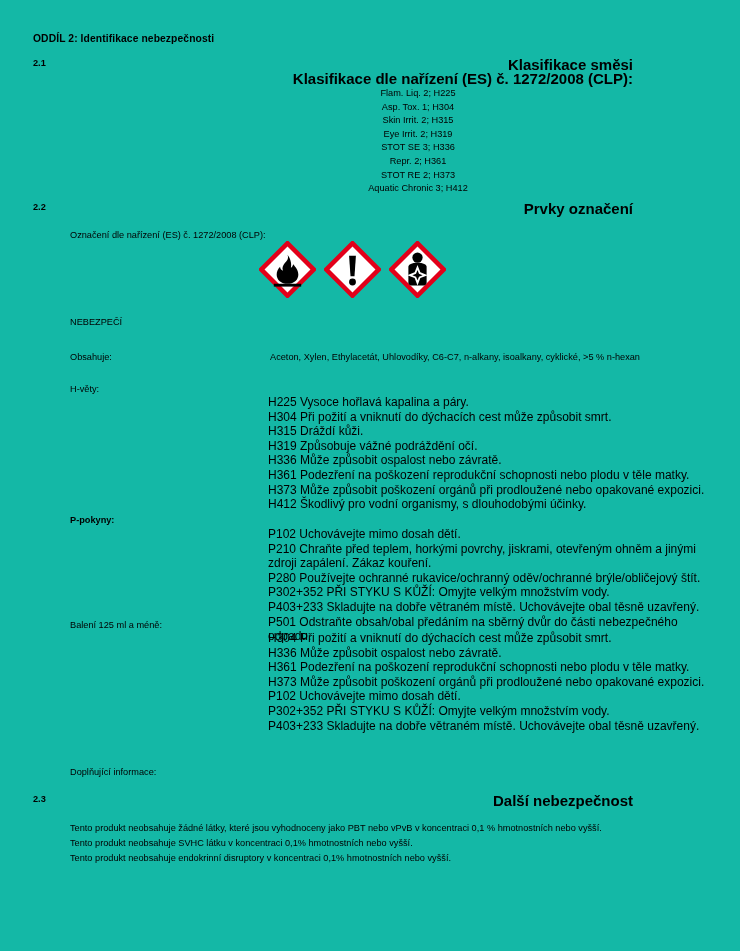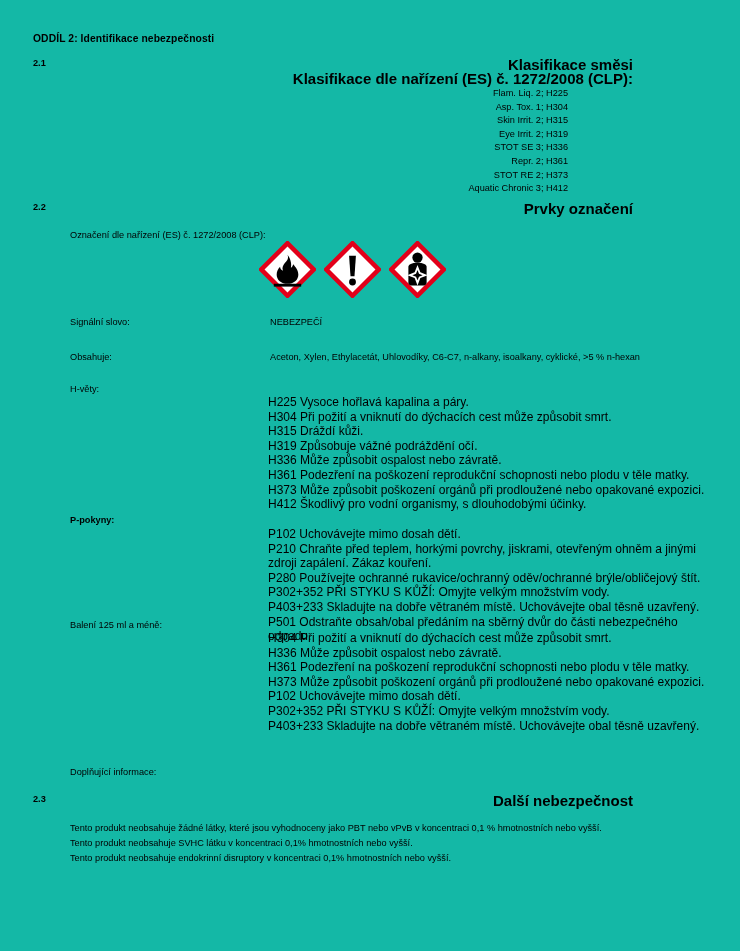--- a/index.html
+++ b/index.html
@@ -81,21 +81,21 @@
   .stmt-list li {
     font-size: 12px;
     line-height: 14.6px;
     white-space: normal;
   }
 
   .class-list {
     margin: 0;
     padding: 0;
     list-style: none;
-    text-align: right;
+    text-align: center;
   }
   .class-list li {
     font-size: 9.2px;
     line-height: 13.6px;
   }
 
   .para {
     font-size: 9.2px;
     line-height: 15px;
     margin: 0;
@@ -213,21 +213,20 @@
           <path d="M50 42 l5 13 l13 5 l-13 5 l-5 13 l-5 -13 l-13 -5 l13 -5 z"></path>
         </g>
         <g fill="#000000">
           <path d="M50 51 l2.6 6.4 l6.4 2.6 l-6.4 2.6 l-2.6 6.4 l-2.6 -6.4 l-6.4 -2.6 l6.4 -2.6 z"></path>
         </g>
       </svg>
     </div>
   </div>
 
   <div class="abs kv" id="row-signal">
-    <div class="k">Signální slovo:</div>
     <div class="v">NEBEZPEČÍ</div>
   </div>
 
   <div class="abs kv" id="row-contains">
     <div class="k">Obsahuje:</div>
     <div class="v">Aceton, Xylen, Ethylacetát, Uhlovodíky, C6-C7, n-alkany, isoalkany, cyklické, &gt;5 % n-hexan</div>
   </div>
 
   <div class="abs lbl" id="hlabel">H-věty:</div>
   <ul class="abs stmt-list" id="hlist">

